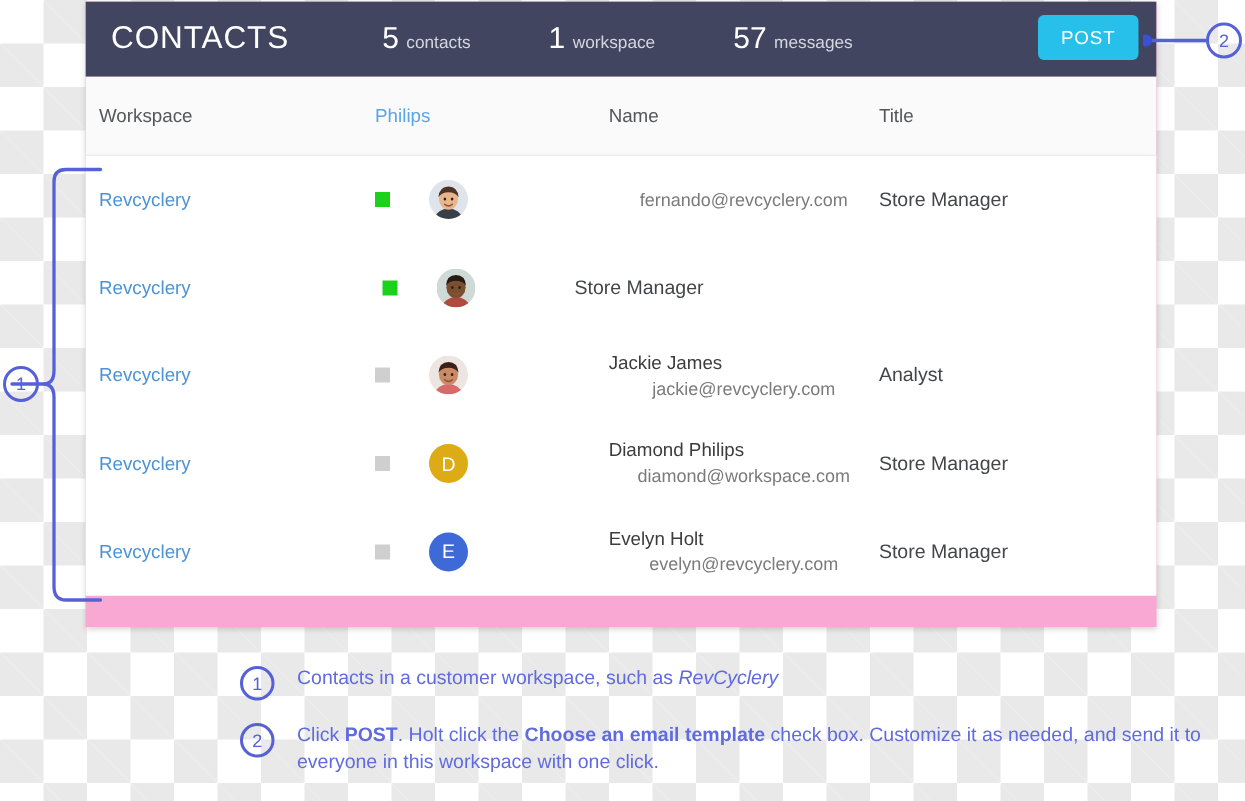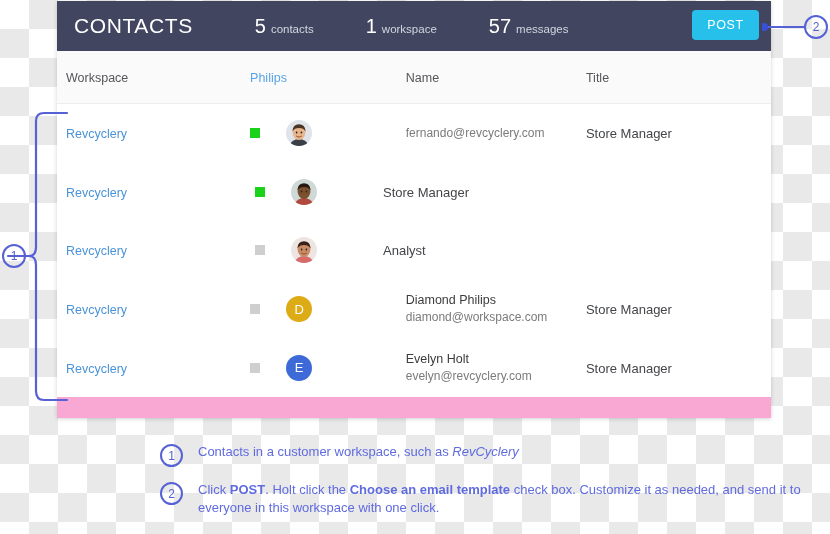--- a/index.html
+++ b/index.html
@@ -155,20 +155,21 @@
   .name-cell { line-height: 1.45; }
   .n-name {
     font-size: 12.5px;
     color: #3c3c3c;
     display: block;
   }
   .n-mail {
     font-size: 12px;
     color: #7b7b7b;
     display: block;
+    text-align: center;
   }
   .t-title {
     font-size: 13px;
     color: #44454a;
   }
 
   
   .brace-wrap {
     position: absolute;
     left: 0px;
@@ -322,20 +323,24 @@
               <rect width="26" height="26" fill="#ece5e2"></rect>
               <path d="M3 26 q3 -7 10 -7 q7 0 10 7 z" fill="#d86a6a"></path>
               <ellipse cx="13" cy="12.5" rx="6.4" ry="7.4" fill="#c98a66"></ellipse>
               <path d="M6.3 11.5 q0.6 -7.2 6.7 -7.2 q6.1 0 6.7 7.2 q-2.2 -3.4 -6.7 -3.4 q-4.5 0 -6.7 3.4 z" fill="#3a2016"></path>
               <ellipse cx="10.6" cy="12.6" rx="0.85" ry="1" fill="#2b2018"></ellipse>
               <ellipse cx="15.4" cy="12.6" rx="0.85" ry="1" fill="#2b2018"></ellipse>
               <path d="M10.4 16.2 q2.6 2.2 5.2 0" fill="none" stroke="#8a5236" stroke-width="0.9" stroke-linecap="round"></path>
             </svg>
           </span>
         </div>
+        <div class="col-name name-cell">
+          <span class="n-name">Jackie James</span>
+          <span class="n-mail">jackie@revcyclery.com</span>
+        </div>
         <div class="col-title"><span class="t-title">Analyst</span></div>
       </div>
       <div class="row">
         <div class="col-ws"><a class="ws-link" href="#">Revcyclery</a></div>
         <div class="col-on online-cell">
           <span class="dot off"></span>
           <span class="avatar" style="background: rgb(221, 171, 22);">D</span>
         </div>
         <div class="col-name name-cell">
           <span class="n-name">Diamond Philips</span>

